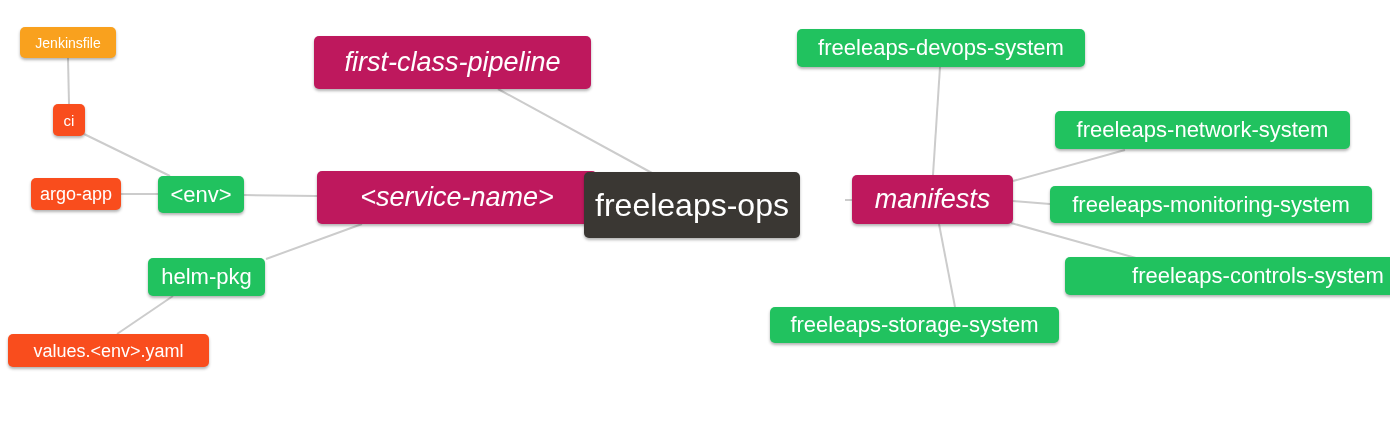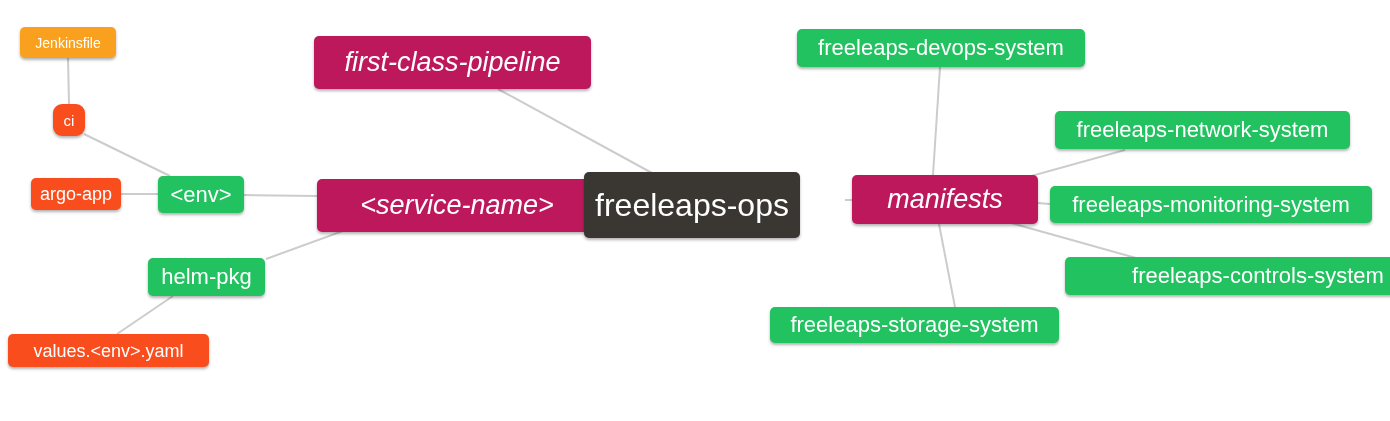--- a/index.html
+++ b/index.html
@@ -59,28 +59,28 @@
       <line x1="568" y1="198" x2="584" y2="198" stroke="#cccccc" stroke-width="2"></line>
       <line x1="845" y1="200" x2="852" y2="200" stroke="#cccccc" stroke-width="2"></line>
       <line x1="933" y1="175" x2="940" y2="67" stroke="#cccccc" stroke-width="2"></line>
       <line x1="1013" y1="181" x2="1125" y2="150" stroke="#cccccc" stroke-width="2"></line>
       <line x1="1013" y1="201" x2="1050" y2="204" stroke="#cccccc" stroke-width="2"></line>
       <line x1="1011" y1="223" x2="1136" y2="258" stroke="#cccccc" stroke-width="2"></line>
       <line x1="939" y1="224" x2="955" y2="307" stroke="#cccccc" stroke-width="2"></line>
     </svg>
   <div id="node-layer">
       <div class="node orange" style="left: 20px; top: 27px; width: 96px; height: 31px; font-size: 14px;">Jenkinsfile</div>
-      <div class="node red" style="left: 53px; top: 104px; width: 32px; height: 32px; font-size: 15px; border-radius: 9px;">ci</div>
+      <div class="node red" style="left: 53px; top: 104px; width: 32px; height: 32px; font-size: 15px;">ci</div>
       <div class="node red" style="left: 31px; top: 178px; width: 90px; height: 32px; font-size: 18px;">argo-app</div>
       <div class="node green" style="left: 158px; top: 176px; width: 86px; height: 37px; font-size: 22px;">&lt;env&gt;</div>
       <div class="node green" style="left: 148px; top: 258px; width: 117px; height: 38px; font-size: 22px;">helm-pkg</div>
       <div class="node red" style="left: 8px; top: 334px; width: 201px; height: 33px; font-size: 18px;">values.&lt;env&gt;.yaml</div>
       <div class="node blue" style="left: 314px; top: 36px; width: 277px; height: 53px; font-size: 27px;">first-class-pipeline</div>
-      <div class="node blue" style="left: 317px; top: 171px; width: 280px; height: 53px; font-size: 27px; margin-top: 8px;">&lt;service-name&gt;</div>
+      <div class="node blue" style="left: 317px; top: 171px; width: 280px; height: 53px; font-size: 27px;">&lt;service-name&gt;</div>
       <div class="node dark" style="left: 584px; top: 172px; width: 216px; height: 66px; font-size: 32px;">freeleaps-ops</div>
-      <div class="node blue" style="left: 852px; top: 175px; width: 186px; height: 49px; font-size: 27px; text-align: right;">manifests</div>
+      <div class="node blue" style="left: 852px; top: 175px; width: 161px; height: 49px; font-size: 27px; text-align: right;">manifests</div>
       <div class="node green" style="left: 797px; top: 29px; width: 288px; height: 38px; font-size: 22px;">freeleaps-devops-system</div>
       <div class="node green" style="left: 1055px; top: 111px; width: 295px; height: 38px; font-size: 22px;">freeleaps-network-system</div>
       <div class="node green" style="left: 1050px; top: 186px; width: 322px; height: 37px; font-size: 22px;">freeleaps-monitoring-system</div>
       <div class="node green" style="left: 1065px; top: 257px; width: 290px; height: 38px; font-size: 22px; padding-left: 48px;">freeleaps-controls-system</div>
       <div class="node green" style="left: 770px; top: 307px; width: 289px; height: 36px; font-size: 22px;">freeleaps-storage-system</div>
     </div>
 </div>
 
 </body></html>

